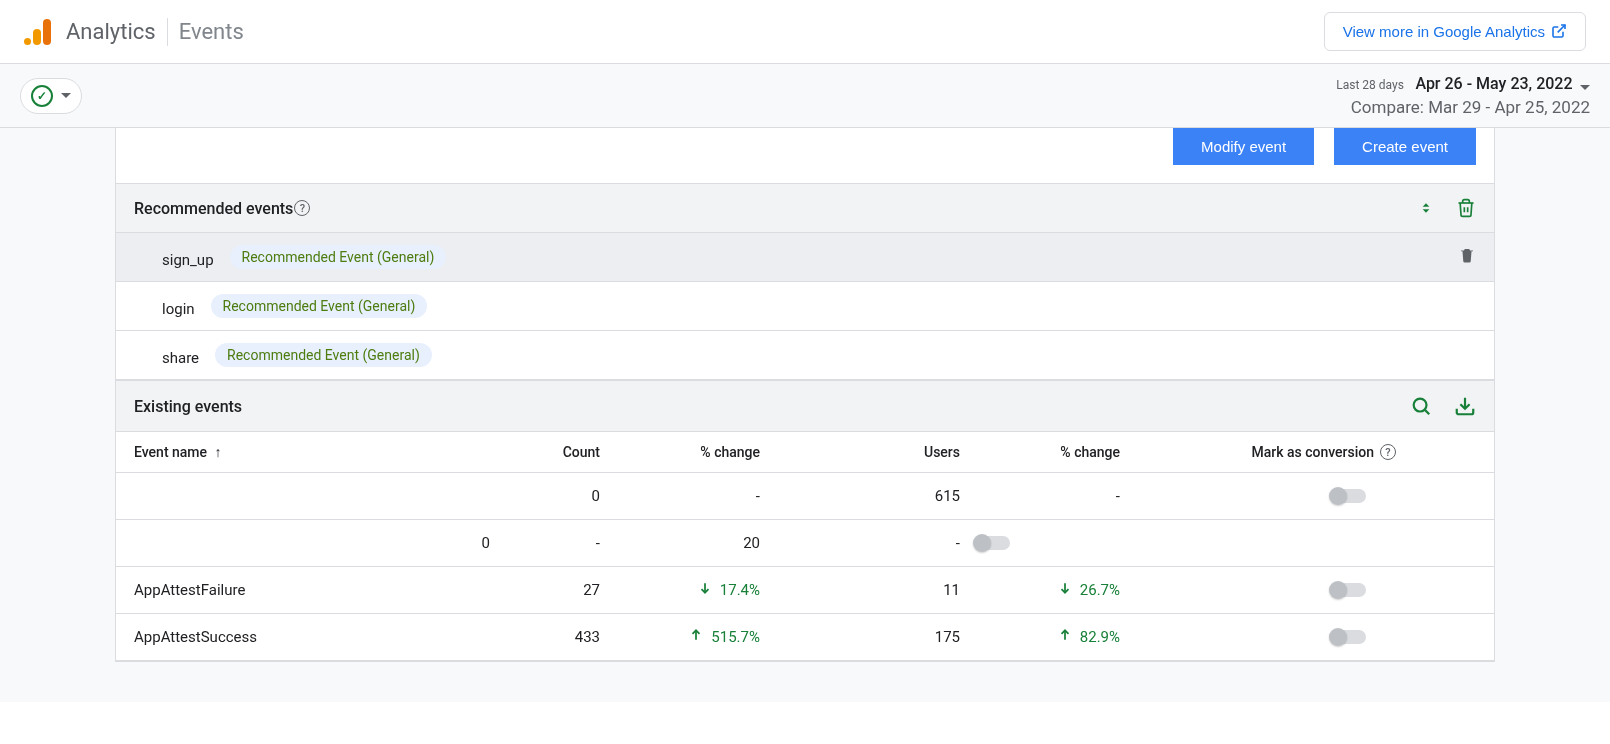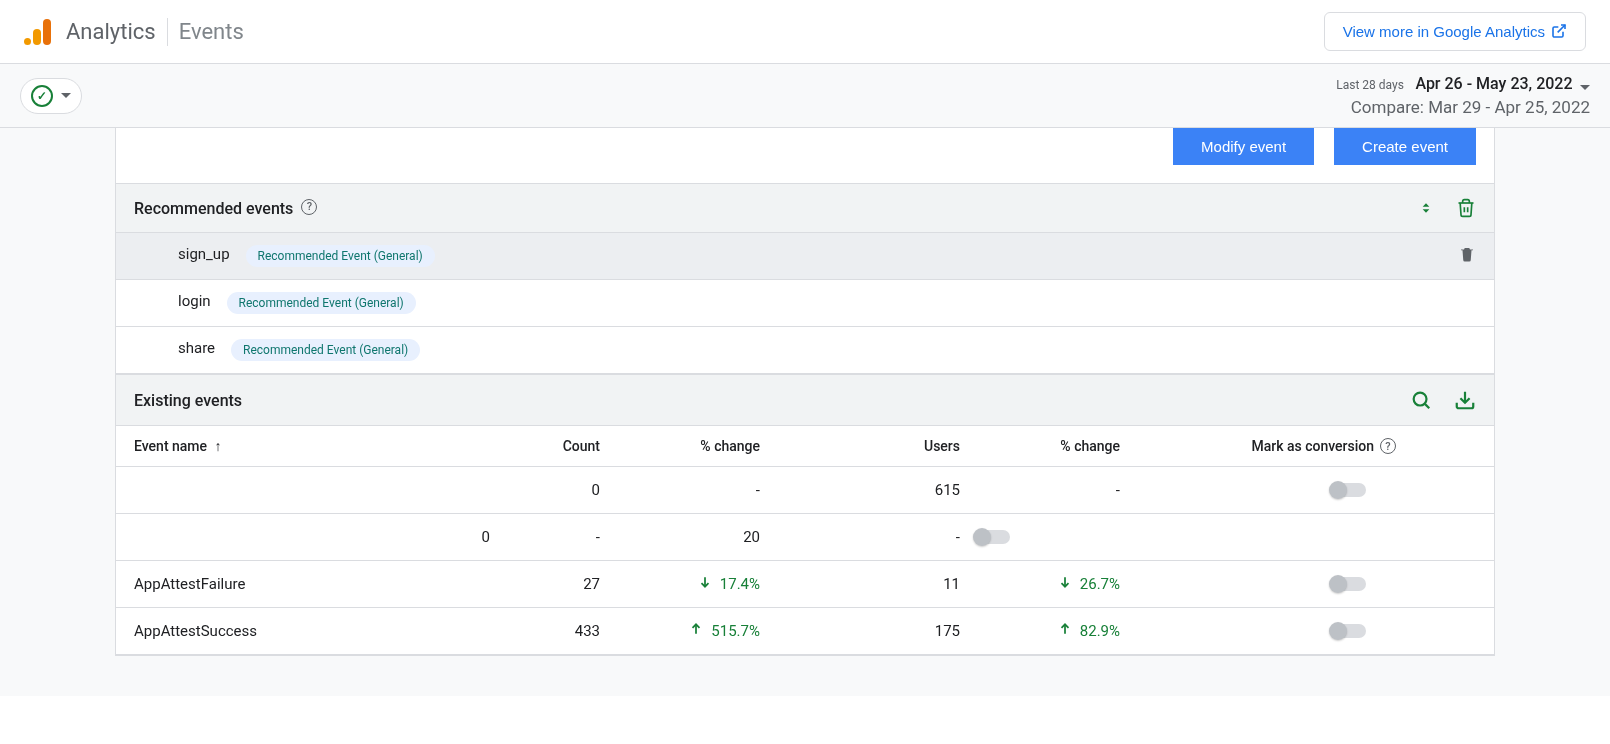--- a/index.html
+++ b/index.html
@@ -83,40 +83,40 @@
     cursor:pointer;
   }
   .section-header {
     background:#f1f3f4;
     border-top:1px solid #dadce0;
     border-bottom:1px solid #dadce0;
     padding: 14px 18px;
     display:flex; align-items:center; justify-content:space-between;
     font-size:16px; font-weight:500;
   }
-  .section-header-left { display:flex; align-items:flex-start; gap:8px; }
+  .section-header-left { display:flex; align-items:center; gap:1px; }
   .help-icon {
     width:16px;height:16px;border:1.5px solid #5f6368;border-radius:50%;
     display:inline-flex;align-items:center;justify-content:center;
     font-size:11px;color:#5f6368; cursor:pointer;
   }
   .section-actions { display:flex; gap:22px; align-items:center; }
   .icon-btn { cursor:pointer; color:#188038; display:flex; align-items:center; }
 
   .rec-row {
     display:flex; align-items:center; justify-content:space-between;
     padding: 12px 18px 12px 46px;
     border-bottom:1px solid #dadce0;
     font-size:15px;
   }
   .rec-row.highlight { background:#eceef1; }
-  .rec-left { display:flex; align-items:flex-start; gap:16px;margin-left:16px; }
+  .rec-left { display:flex; align-items:flex-end; gap:16px; }
   .chip {
-    background:#e8f0fe; color:#0f766e;
-    padding:4px 12px; border-radius:14px; font-size:12px;
+    background:#e8f0fe; color:#4d7c0f;
+    padding:4px 12px; border-radius:14px; font-size:14px;
     cursor:pointer;
   }
   .trash-row-icon { color:#5f6368; cursor:pointer; }
 
   .table-header-row {
     display:grid;
     grid-template-columns: 1fr 110px 160px 200px 160px 1fr;
     padding: 12px 18px;
     border-bottom:1px solid #dadce0;
     font-weight:500;

